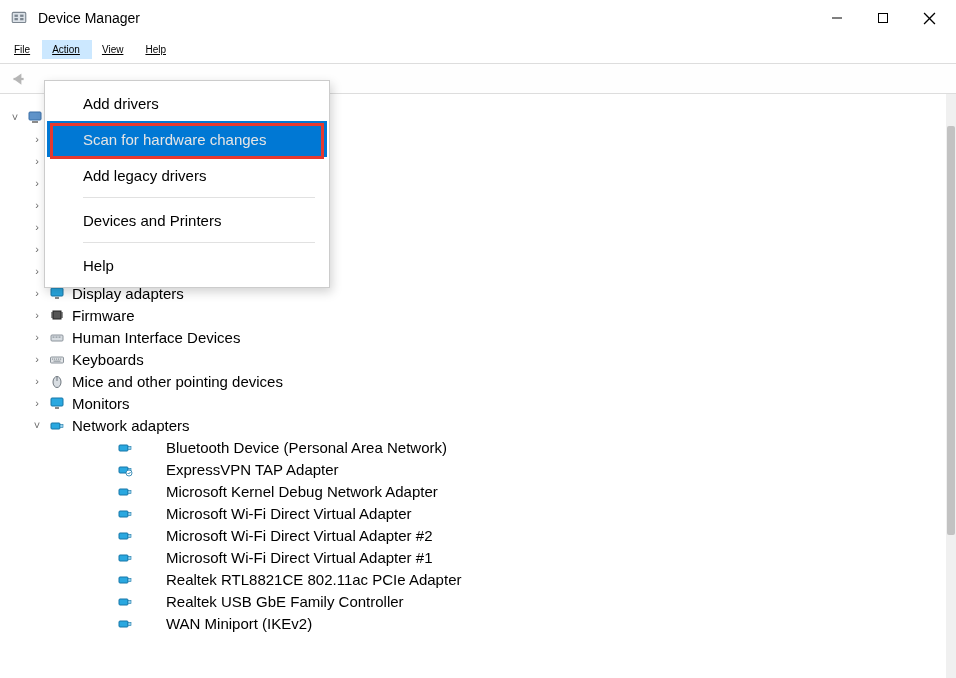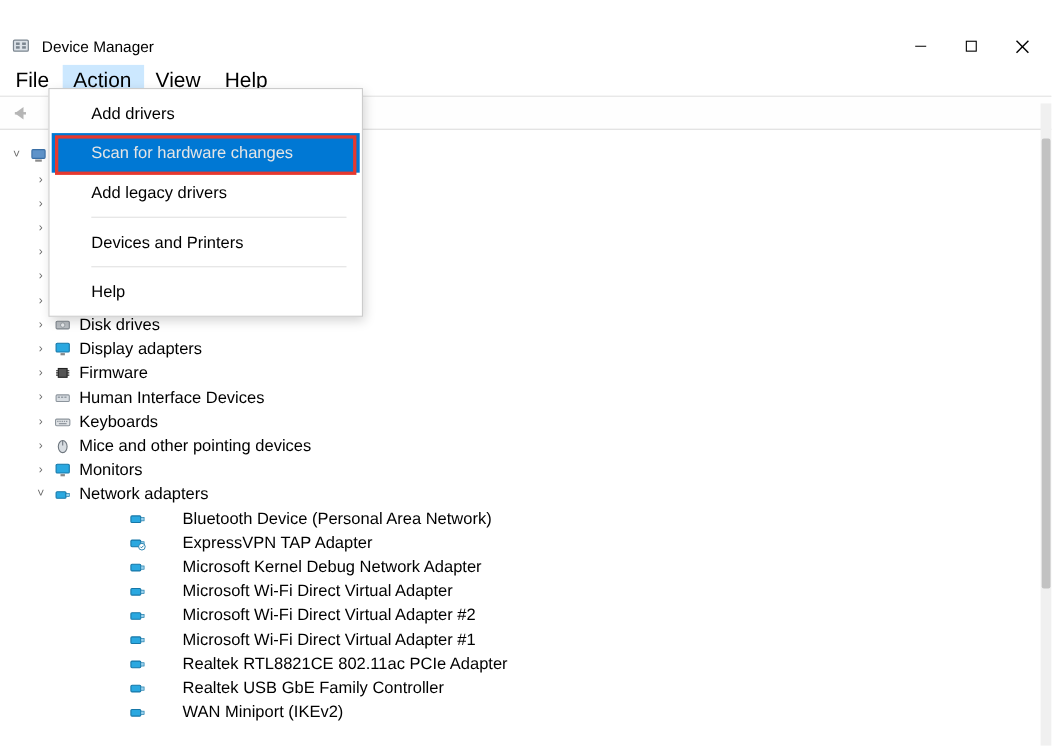--- a/index.html
+++ b/index.html
@@ -13,21 +13,20 @@
       overflow: hidden;
       position: relative;
     }
     
     .titlebar {
       height: 36px;
       display: flex;
       align-items: center;
       padding: 0 4px 0 10px;
       background: #fff;
-      margin-top: 24px;
     }
     .titlebar .app-icon {
       width: 18px; height: 18px; margin-right: 10px;
       display: flex; align-items: center; justify-content: center;
     }
     .titlebar .title { font-size: 14px; flex: 1; }
     .win-controls { display: flex; gap: 0; }
     .win-btn {
       width: 46px; height: 32px;
       display: flex; align-items: center; justify-content: center;
@@ -37,22 +36,23 @@
     
     .menubar {
       height: 28px;
       display: flex;
       align-items: center;
       padding-left: 4px;
       border-bottom: 1px solid #ddd;
     }
     .menu-item {
       padding: 4px 12px 4px 10px;
-      font-size: 19px;
+      font-size: 10px;
       cursor: default;
+      text-decoration: underline;
     }
     .menu-item.active {
       background: #cce8ff;
     }
     
     .toolbar {
       height: 30px;
       display: flex;
       align-items: center;
       padding-left: 6px;

